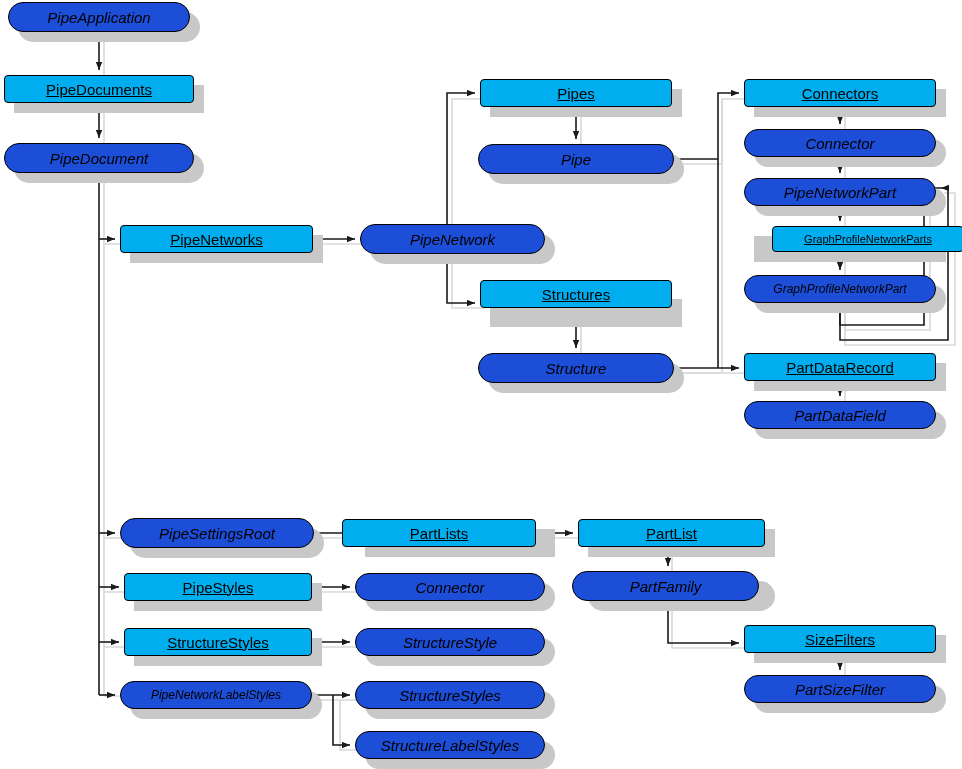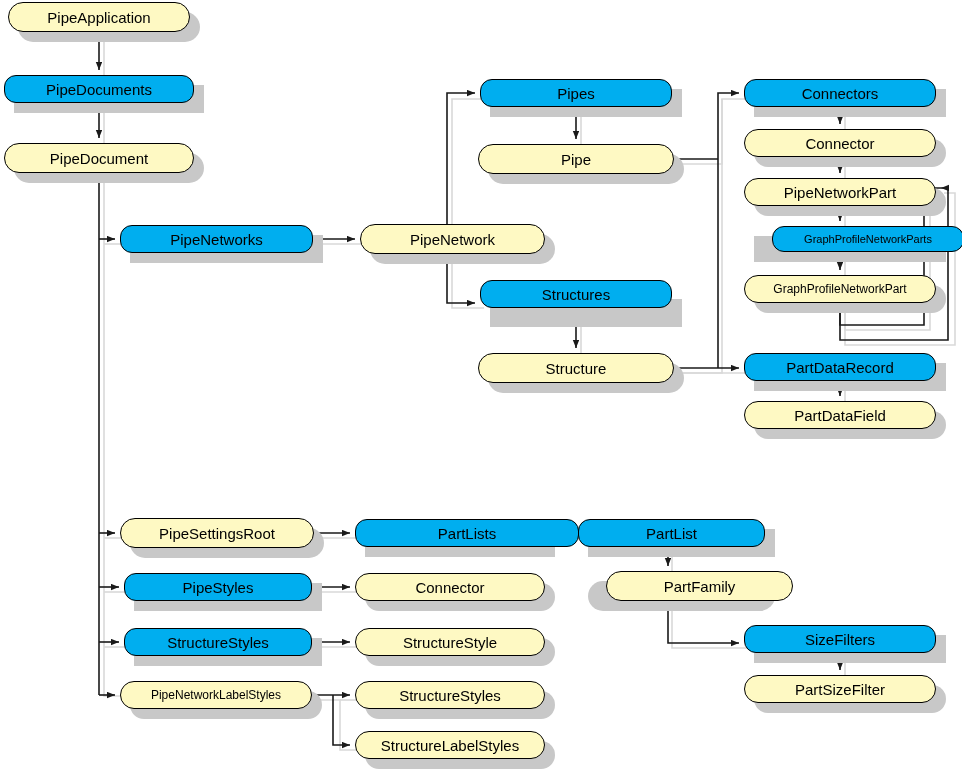--- a/index.html
+++ b/index.html
@@ -35,25 +35,27 @@
     text-align: center;
     color: #000000;
     font-size: 15px;
     line-height: 1;
     border: 1px solid #000000;
     white-space: nowrap;
     z-index: 5;
   }
   .node.rect {
     background: #00AEEF;
-    border-radius: 12px;
+    border-radius: 4px;
+    text-decoration: underline;
   }
   .node.round {
-    background: #fef9c3;
+    background: #1d4ed8;
     border-radius: 999px;
+    font-style: italic;
   }
   .node.small {
     font-size: 12px;
   }
   .node.tiny {
     font-size: 11px;
     margin-left: 28px;
   }
   .shadow {
     position: absolute;
@@ -202,29 +204,29 @@
       <div class="node rect tiny" style="left: 744px; top: 226px; width: 192px; height: 26px;">GraphProfileNetworkParts</div>
       <div class="shadow round" style="left: 754px; top: 285px; width: 192px; height: 28px;"></div>
       <div class="node round small" style="left: 744px; top: 275px; width: 192px; height: 28px;">GraphProfileNetworkPart</div>
       <div class="shadow rect" style="left: 754px; top: 363px; width: 192px; height: 28px;"></div>
       <div class="node rect " style="left: 744px; top: 353px; width: 192px; height: 28px;">PartDataRecord</div>
       <div class="shadow round" style="left: 754px; top: 411px; width: 192px; height: 28px;"></div>
       <div class="node round " style="left: 744px; top: 401px; width: 192px; height: 28px;">PartDataField</div>
       <div class="shadow round" style="left: 130px; top: 528px; width: 194px; height: 30px;"></div>
       <div class="node round " style="left: 120px; top: 518px; width: 194px; height: 30px;">PipeSettingsRoot</div>
       <div class="shadow rect" style="left: 365px; top: 529px; width: 190px; height: 28px;"></div>
-      <div class="node rect " style="left: 355px; top: 519px; width: 224px; height: 28px;">PartLists</div>
+      <div class="node rect " style="left: 342px; top: 519px; width: 194px; height: 28px;">PartLists</div>
       <div class="shadow rect" style="left: 588px; top: 529px; width: 187px; height: 28px;"></div>
       <div class="node rect " style="left: 578px; top: 519px; width: 187px; height: 28px;">PartList</div>
       <div class="shadow rect" style="left: 134px; top: 583px; width: 188px; height: 28px;"></div>
       <div class="node rect " style="left: 124px; top: 573px; width: 188px; height: 28px;">PipeStyles</div>
       <div class="shadow round" style="left: 365px; top: 583px; width: 190px; height: 28px;"></div>
       <div class="node round " style="left: 355px; top: 573px; width: 190px; height: 28px;">Connector</div>
       <div class="shadow round" style="left: 588px; top: 581px; width: 187px; height: 30px;"></div>
-      <div class="node round " style="left: 606px; top: 571px; width: 187px; height: 30px;">PartFamily</div>
+      <div class="node round " style="left: 572px; top: 571px; width: 187px; height: 30px;">PartFamily</div>
       <div class="shadow rect" style="left: 134px; top: 638px; width: 188px; height: 28px;"></div>
       <div class="node rect " style="left: 124px; top: 628px; width: 188px; height: 28px;">StructureStyles</div>
       <div class="shadow round" style="left: 365px; top: 638px; width: 190px; height: 28px;"></div>
       <div class="node round " style="left: 355px; top: 628px; width: 190px; height: 28px;">StructureStyle</div>
       <div class="shadow rect" style="left: 754px; top: 635px; width: 192px; height: 28px;"></div>
       <div class="node rect " style="left: 744px; top: 625px; width: 192px; height: 28px;">SizeFilters</div>
       <div class="shadow round" style="left: 130px; top: 691px; width: 192px; height: 28px;"></div>
       <div class="node round small" style="left: 120px; top: 681px; width: 192px; height: 28px;">PipeNetworkLabelStyles</div>
       <div class="shadow round" style="left: 365px; top: 691px; width: 190px; height: 28px;"></div>
       <div class="node round " style="left: 355px; top: 681px; width: 190px; height: 28px;">StructureStyles</div>

